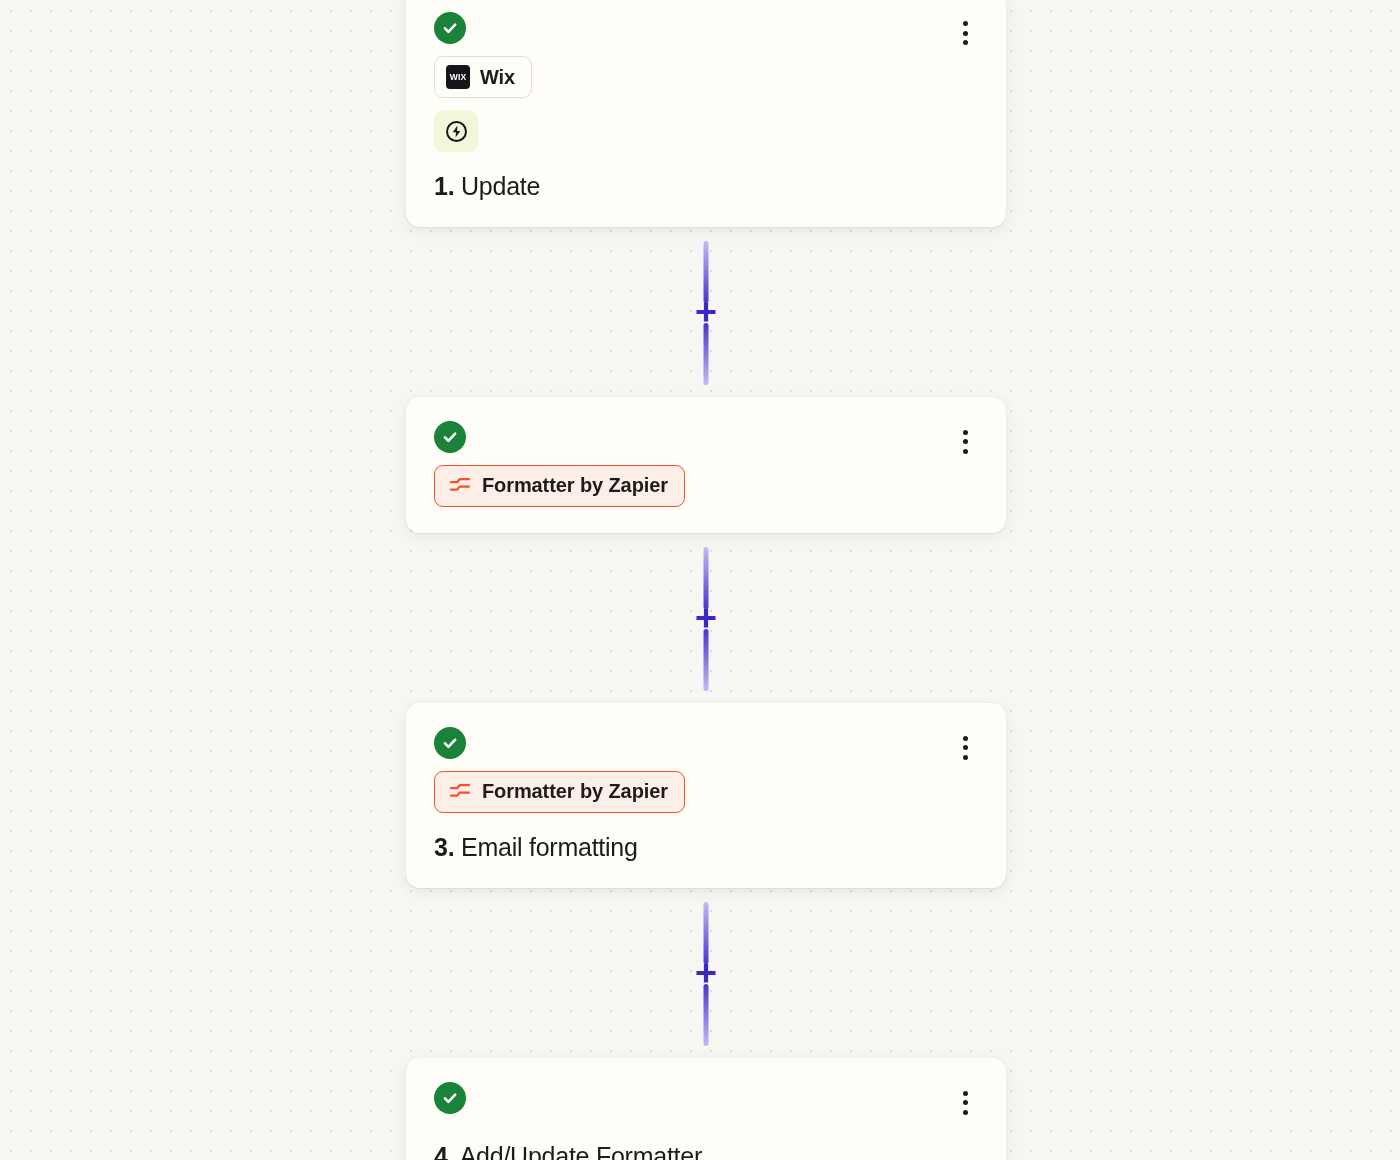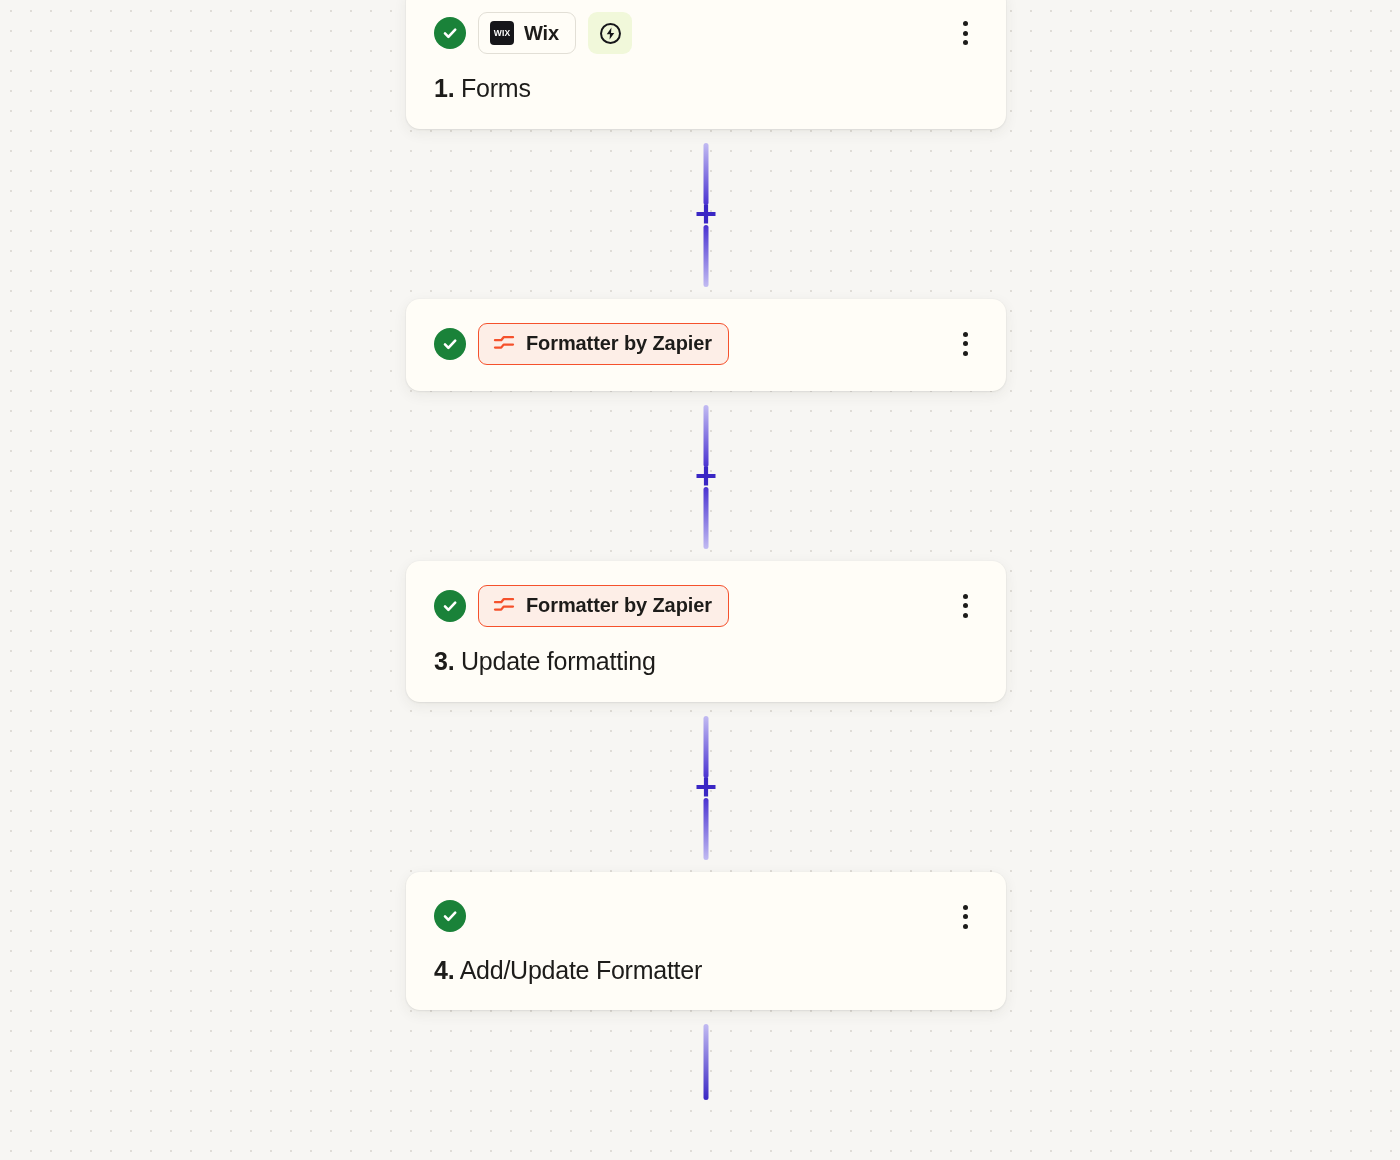--- a/index.html
+++ b/index.html
@@ -41,23 +41,24 @@
     background: #fffdf7;
     border-radius: 14px;
     box-shadow: 0 1px 2px rgba(60,50,40,0.07),
                 0 4px 14px rgba(60,50,40,0.075),
                 0 0 0 1px rgba(60,50,40,0.015);
     padding: 24px 28px 26px 28px;
   }
 
   .card-head {
     display: flex;
-    align-items: center;
+    align-items: flex-start;
     gap: 12px;
     min-height: 40px;
+    flex-direction: column;
   }
 
   
   .status-check {
     width: 32px;
     height: 32px;
     border-radius: 50%;
     background: #1a8239;
     flex: 0 0 auto;
     display: flex;
@@ -246,21 +247,21 @@
       </div>
 
       <div class="more-menu">
         <i></i>
         <i></i>
         <i></i>
       </div>
 
       <div class="card-title">
         <span class="num">1.</span>
-        <span>Forms</span>
+        <span>Update</span>
       </div>
     </div>
 
     <div class="connector">
       <span class="seg top"></span>
       <span class="plus-btn">
         <svg width="26" height="26" viewBox="0 0 26 26">
           <path d="M13 3.5 V22.5 M3.5 13 H22.5" stroke="#3a27c4" stroke-width="4.2" stroke-linecap="butt"></path>
         </svg>
       </span>
@@ -326,21 +327,21 @@
       </div>
 
       <div class="more-menu">
         <i></i>
         <i></i>
         <i></i>
       </div>
 
       <div class="card-title">
         <span class="num">3.</span>
-        <span>Update formatting</span>
+        <span>Email formatting</span>
       </div>
     </div>
 
     <div class="connector">
       <span class="seg top"></span>
       <span class="plus-btn">
         <svg width="26" height="26" viewBox="0 0 26 26">
           <path d="M13 3.5 V22.5 M3.5 13 H22.5" stroke="#3a27c4" stroke-width="4.2" stroke-linecap="butt"></path>
         </svg>
       </span>

